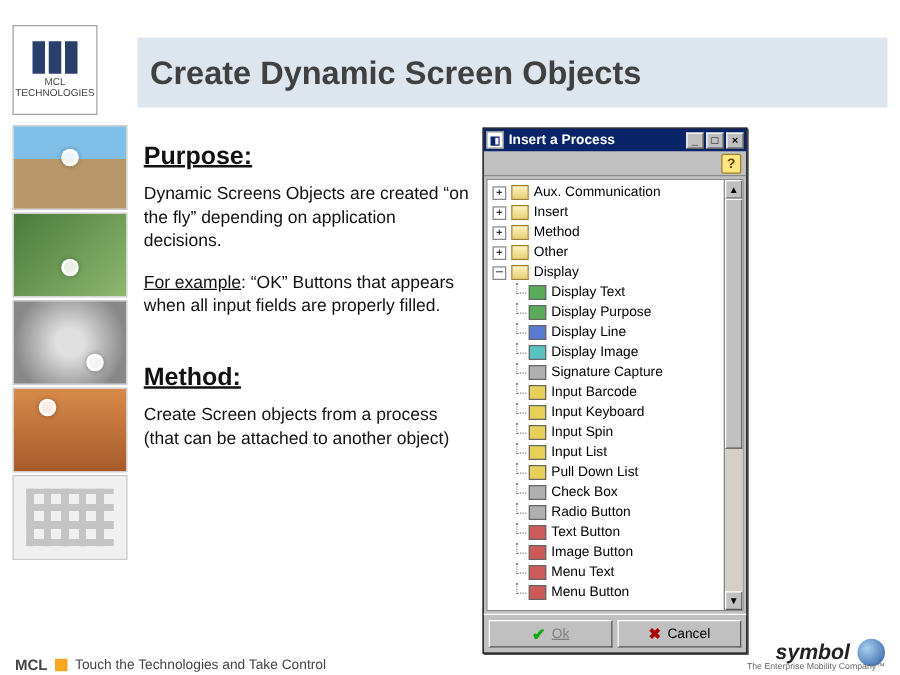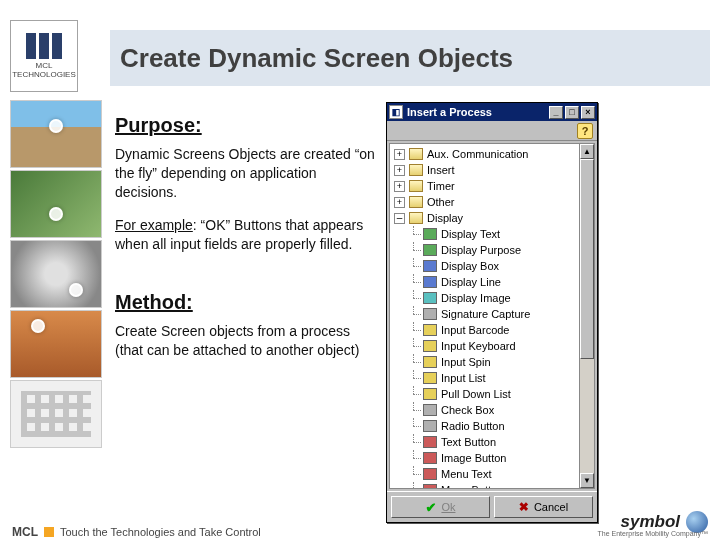--- a/index.html
+++ b/index.html
@@ -125,21 +125,21 @@
         <span>Aux. Communication</span>
       </div>
       <div class="tree-row">
         <span class="exp plus"></span>
         <span class="nic folder"></span>
         <span>Insert</span>
       </div>
       <div class="tree-row">
         <span class="exp plus"></span>
         <span class="nic folder"></span>
-        <span>Timer</span>
+        <span>Method</span>
       </div>
       <div class="tree-row">
         <span class="exp plus"></span>
         <span class="nic folder"></span>
         <span>Other</span>
       </div>
       <div class="tree-row">
         <span class="exp minus"></span>
         <span class="nic folder"></span>
         <span>Display</span>
@@ -148,26 +148,20 @@
         <span style="display:inline-block;width:15px"></span>
         <span class="conn"></span>
         <span class="nic green"></span>
         <span>Display Text</span>
       </div>
       <div class="tree-row">
         <span style="display:inline-block;width:15px"></span>
         <span class="conn"></span>
         <span class="nic green"></span>
         <span>Display Purpose</span>
-      </div>
-      <div class="tree-row">
-        <span style="display:inline-block;width:15px"></span>
-        <span class="conn"></span>
-        <span class="nic blue"></span>
-        <span>Display Box</span>
       </div>
       <div class="tree-row">
         <span style="display:inline-block;width:15px"></span>
         <span class="conn"></span>
         <span class="nic blue"></span>
         <span>Display Line</span>
       </div>
       <div class="tree-row">
         <span style="display:inline-block;width:15px"></span>
         <span class="conn"></span>

